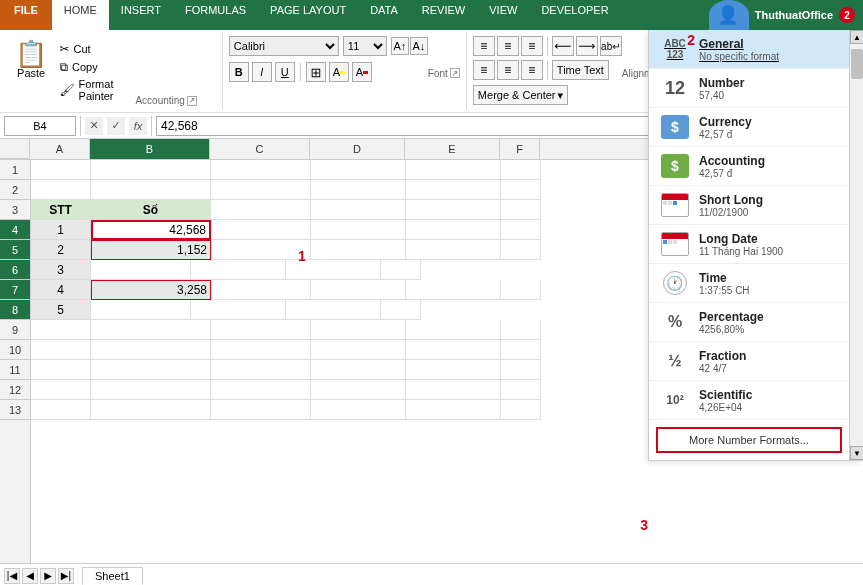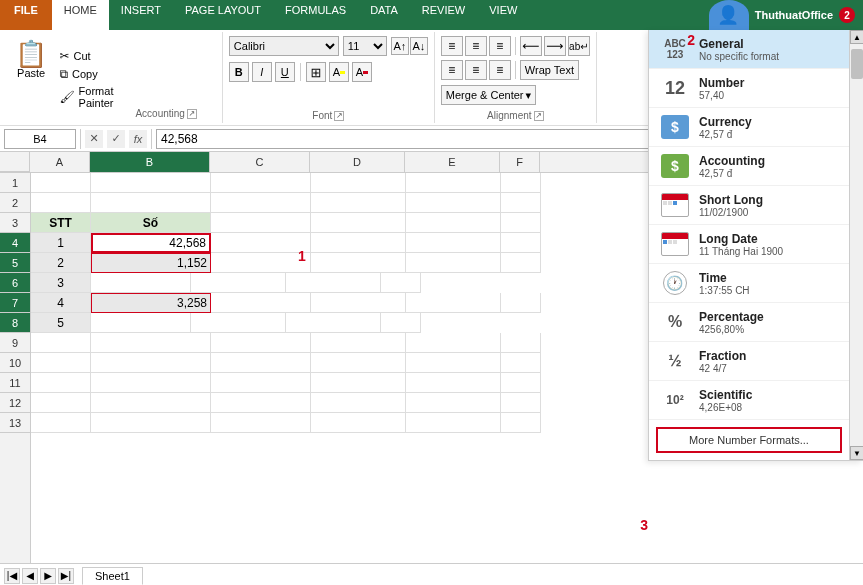--- a/index.html
+++ b/index.html
@@ -4,21 +4,21 @@
   <style>
     * { box-sizing: border-box; margin: 0; padding: 0; }
     body { font-family: 'Segoe UI', Arial, sans-serif; font-size: 12px; background: #fff; overflow: hidden; }
     .ribbon-tabs { display: flex; background: #217346; }
     .ribbon-tab { padding: 4px 12px; color: #fff; font-size: 11px; cursor: pointer; }
     .ribbon-tab.active { background: #fff; color: #333; }
     .ribbon-tab.file { background: #c55a11; color: #fff; font-weight: bold; padding: 4px 14px; }
 
     .ribbon-content { display: flex; align-items: stretch; padding: 2px 0; border-bottom: 1px solid #ddd; min-height: 80px; }
 
-    .ribbon-group { display: flex; flex-direction: column; border-right: 1px solid #ddd; padding: 4px 6px 2px; min-width: 60px; position: relative; }
+    .ribbon-group { display: flex; border-right: 1px solid #ddd; padding: 4px 6px 2px; min-width: 60px; position: relative; }
     .ribbon-group-content { display: flex; flex-direction: row; align-items: center; flex: 1; gap: 2px; }
     .paste-btn { display: flex; flex-direction: column; align-items: center; padding: 4px 8px; cursor: pointer; border: 1px solid transparent; }
     .clipboard-right { display: flex; flex-direction: column; justify-content: center; gap: 2px; }
     .clip-item { display: flex; align-items: center; gap: 4px; cursor: pointer; padding: 1px 3px; font-size: 11px; }
 
     
     .font-group { min-width: 200px; }
     .font-row1 { display: flex; align-items: center; gap: 4px; margin-bottom: 4px; }
     .font-row2 { display: flex; align-items: center; gap: 3px; }
     .font-select { width: 110px; height: 20px; font-size: 11px; border: 1px solid #aaa; }
@@ -31,21 +31,21 @@
     .fmt-btn.underline { text-decoration: underline; }
     .separator { width: 1px; height: 18px; background: #ccc; margin: 0 2px; }
 
     
     .align-group { min-width: 130px; }
     .align-row { display: flex; align-items: center; gap: 2px; margin-bottom: 3px; }
     .align-btn { width: 22px; height: 20px; border: 1px solid #aaa; background: #f5f5f5; cursor: pointer; font-size: 12px; display: flex; align-items: center; justify-content: center; }
     .wrap-btn { height: 20px; border: 1px solid #aaa; background: #f5f5f5; cursor: pointer; font-size: 11px; padding: 0 4px; display: flex; align-items: center; gap: 2px; }
     .merge-btn { height: 20px; border: 1px solid #aaa; background: #f5f5f5; cursor: pointer; font-size: 11px; padding: 0 4px; display: flex; align-items: center; gap: 2px; }
     .num-format-item { display: flex; align-items: center; padding: 5px 10px; cursor: pointer; border-bottom: 1px solid #f0f0f0; gap: 8px; }
-    .num-format-item.active { background: #d0e8f8; }
+    .num-format-item.active { background: #d0e8f8; text-decoration: underline; }
     .num-icon { width: 32px; height: 28px; display: flex; align-items: center; justify-content: center; font-size: 13px; font-weight: bold; color: #555; }
     .num-info { display: flex; flex-direction: column; }
     .num-name { font-weight: bold; font-size: 12px; color: #222; }
     .num-preview { font-size: 10px; color: #555; }
     .num-more-btn { display: flex; align-items: center; justify-content: center; padding: 5px; cursor: pointer; border: 2px solid #d0021b; margin: 4px; font-size: 11px; color: #333; }
 
     
     .formula-bar { display: flex; align-items: center; border-bottom: 1px solid #ccc; height: 26px; padding: 0 4px; gap: 4px; background: #fff; }
     .cell-ref { width: 72px; border: 1px solid #aaa; height: 20px; font-size: 11px; padding: 0 4px; text-align: center; }
     .formula-icon-btn { width: 18px; height: 18px; border: 1px solid transparent; cursor: pointer; display: flex; align-items: center; justify-content: center; font-size: 11px; color: #555; }
@@ -78,25 +78,26 @@
   </style>
 </head>
 <body>
 
 <div class="app-container">
 
   <div class="ribbon-tabs">
     <div class="ribbon-tab file">FILE</div>
     <div class="ribbon-tab active">HOME</div>
     <div class="ribbon-tab">INSERT</div>
+    <div class="ribbon-tab">FORMULAS</div>
     <div class="ribbon-tab">PAGE LAYOUT</div>
-    <div class="ribbon-tab">FORMULAS</div>
     <div class="ribbon-tab">DATA</div>
     <div class="ribbon-tab">REVIEW</div>
     <div class="ribbon-tab">VIEW</div>
+    <div class="ribbon-tab">DEVELOPER</div>
 
     <div style="margin-left:auto; display:flex; align-items:center; padding-right:8px; gap:6px;">
       <div style="width:40px;height:30px;background:#4a90d9;border-radius:50% 50% 0 0;display:flex;align-items:center;justify-content:center;color:#fff;font-size:18px;font-weight:bold;">👤</div>
       <span style="color:#fff;font-size:11px;font-weight:bold;">ThuthuatOffice</span>
       <div style="background:#d0021b;color:#fff;border-radius:50%;width:16px;height:16px;font-size:10px;font-weight:bold;display:flex;align-items:center;justify-content:center;">2</div>
     </div>
   </div>
 
   <div class="ribbon-content">
 
@@ -165,21 +166,21 @@
           <button class="align-btn">⟵</button>
           <button class="align-btn">⟶</button>
           <button class="align-btn" style="font-size:10px;">ab↵</button>
         </div>
         <div class="align-row">
           <button class="align-btn">≡</button>
           <button class="align-btn">≡</button>
           <button class="align-btn">≡</button>
           <div class="separator"></div>
           <button class="wrap-btn">
-            <span>Wrap Text</span>
+            <span>Time Text</span>
           </button>
         </div>
         <div class="align-row">
           <button class="merge-btn" style="width:100%;">
             <span>Merge &amp; Center</span>
             <span>▾</span>
           </button>
         </div>
       </div>
       <div style="font-size:10px;color:#666;text-align:center;display:flex;align-items:center;justify-content:center;gap:2px;margin-top:2px;">
@@ -290,21 +291,21 @@
           <div class="num-info">
             <span class="num-name">Fraction</span>
             <span class="num-preview">42 4/7</span>
           </div>
         </div>
 
         <div class="num-format-item">
           <div class="num-icon" style="font-size:12px;font-weight:bold;color:#555;">10²</div>
           <div class="num-info">
             <span class="num-name">Scientific</span>
-            <span class="num-preview">4,26E+08</span>
+            <span class="num-preview">4,26E+04</span>
           </div>
         </div>
 
         <div style="padding:3px;">
           <div class="num-more-btn">
             <span>More Number Formats...</span>
           </div>
         </div>
       </div>
 

